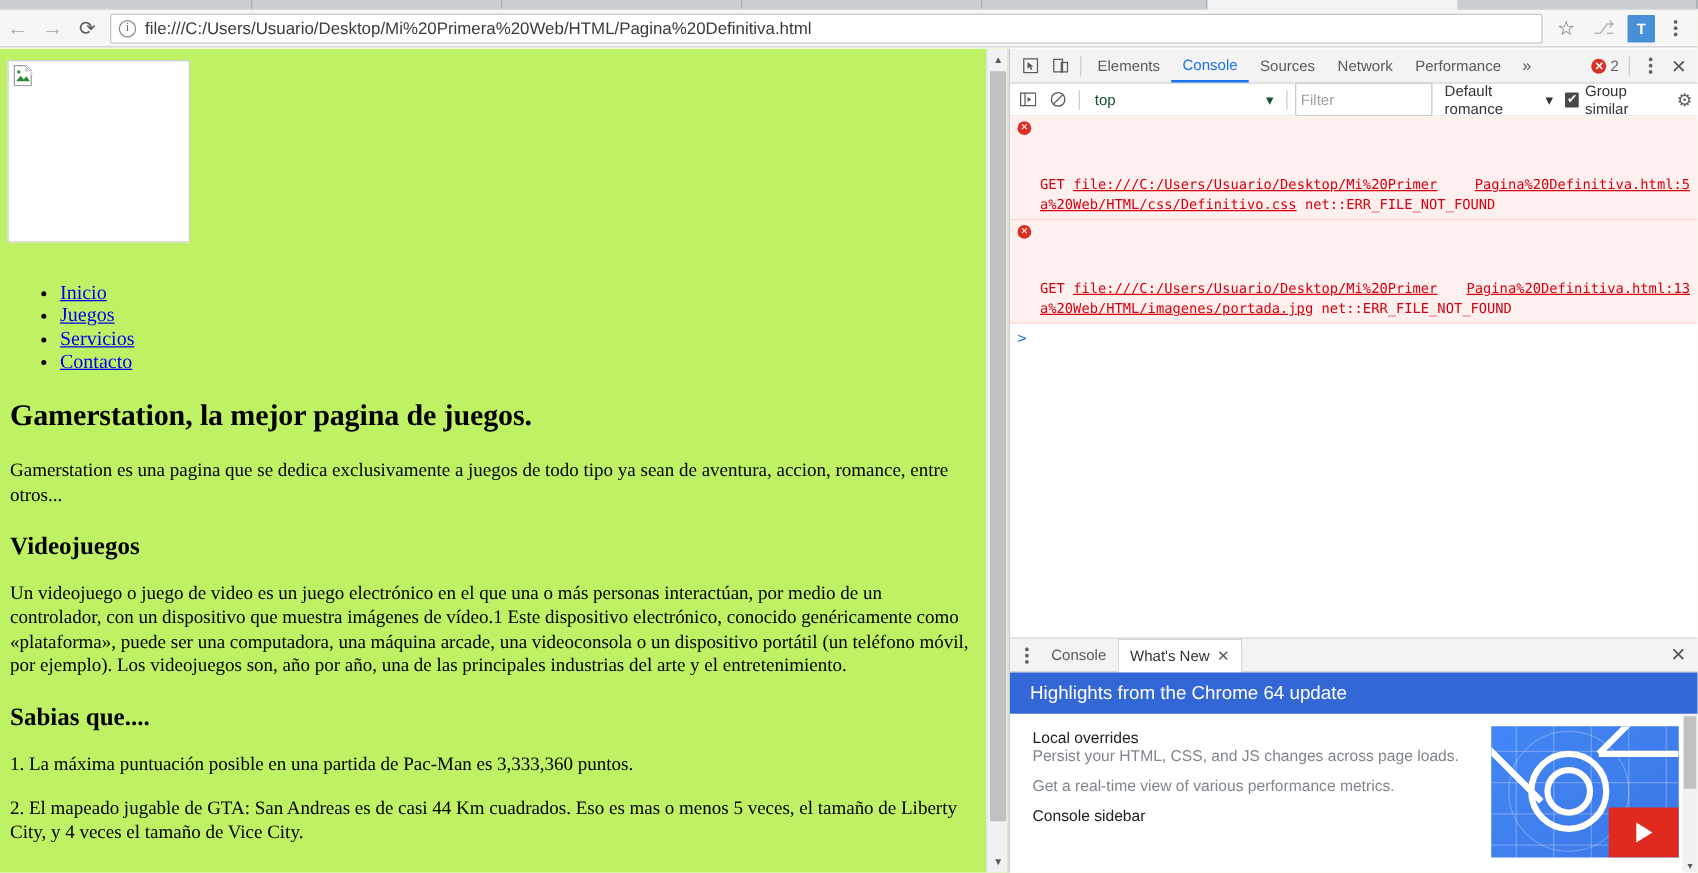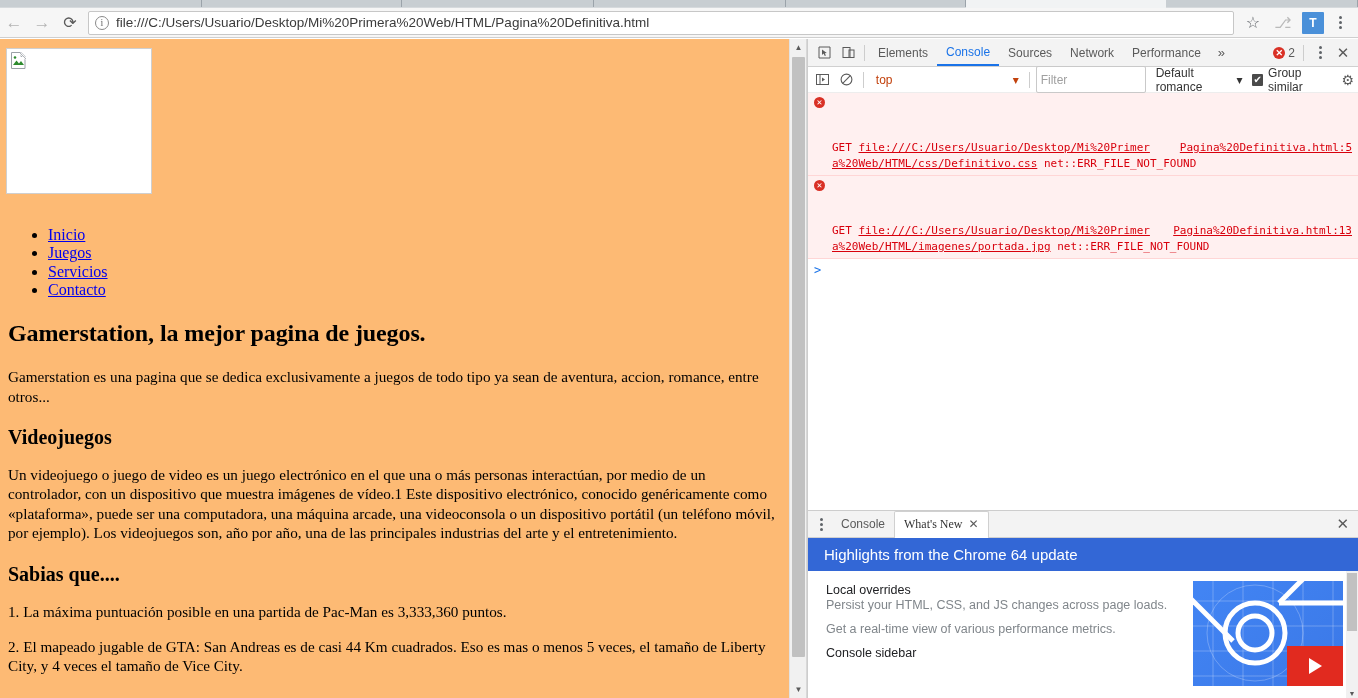--- a/index.html
+++ b/index.html
@@ -66,21 +66,21 @@
   #ext-t-icon { background: #4a90d9; color: #fff; font-weight: bold; font-size: 12px; border-radius: 1px; }
   #chrome-menu-button {
     width: 24px; height: 26px; display: flex; flex-direction: column;
     align-items: center; justify-content: center; gap: 2px; margin-right: 6px;
   }
   .kdot { width: 3px; height: 3px; border-radius: 50%; background: #5f6368; }
 
   
   #page-viewport {
     position: absolute; top: 39px; left: 0; width: 807px; height: 659px;
-    background: #fdba74; overflow: hidden;
+    background: #bef264; overflow: hidden;
     border-right: 1px solid #d8d8d8;
   }
   #page-content {
     position: absolute; top: 0; left: 0; width: 790px; height: 659px;
     padding: 8px 8px 0 8px;
     font-family: "Liberation Serif", serif;
     color: #000;
   }
   #broken-image {
     width: 146px; height: 146px;
@@ -162,21 +162,21 @@
   #dt-kebab { display: flex; flex-direction: column; gap: 2px; align-items: center; }
   #dt-close { font-size: 15px; color: #5a5a5a; width: 22px; text-align: center; }
 
   
   #console-toolbar {
     height: 26px; min-height: 26px; display: flex; align-items: center;
     border-bottom: 1px solid #ededed; background: #fff; padding: 0 4px; gap: 2px;
   }
   #context-select {
     width: 170px; height: 19px; display: flex; align-items: center; justify-content: space-between;
-    font-size: 12px; color: #c2410c; padding: 0 4px 0 6px;
+    font-size: 12px; color: #14532d; padding: 0 4px 0 6px;
   }
   #filter-input {
     width: 110px; height: 27px; border: 1px solid #c9c9c9; border-radius: 2px;
     font-size: 12px; color: #333; padding: 0 4px; background: #fff;
     font-family: "Liberation Sans", sans-serif;
   }
   #filter-input::placeholder { color: #a0a0a0; }
   #levels-select { font-size: 12px; color: #333; display: flex; align-items: center; gap: 3px; margin-left: 8px; }
   #group-similar { display: flex; align-items: center; gap: 5px; font-size: 12px; color: #333; margin-left: 8px; }
   #group-similar-checkbox {
@@ -220,21 +220,21 @@
     height: 27px; min-height: 27px; display: flex; align-items: center;
     background: #f3f3f3; border-bottom: 1px solid #d0d0d0; padding: 0 2px;
   }
   #drawer-kebab { display: flex; flex-direction: column; gap: 2px; align-items: center; width: 22px; }
   .drawer-tab {
     height: 26px; padding: 0 9px; display: flex; align-items: center;
     font-size: 12px; color: #5a5a5a; gap: 6px;
   }
   .drawer-tab.active {
     background: #fff; border: 1px solid #d0d0d0; border-bottom: none;
-    border-radius: 2px 2px 0 0; color: #333; height: 27px; font-family: Liberation Serif, serif;
+    border-radius: 2px 2px 0 0; color: #333; height: 27px;
   }
   .drawer-tab .tabclose { font-size: 12px; color: #5a5a5a; }
   #drawer-close { margin-left: auto; font-size: 15px; color: #5a5a5a; padding-right: 7px; }
 
   #whatsnew-banner {
     height: 33px; min-height: 33px; background: #3367d6; color: #fff;
     display: flex; align-items: center; padding-left: 16px;
     font-size: 15px;
   }
   #whatsnew-body {

